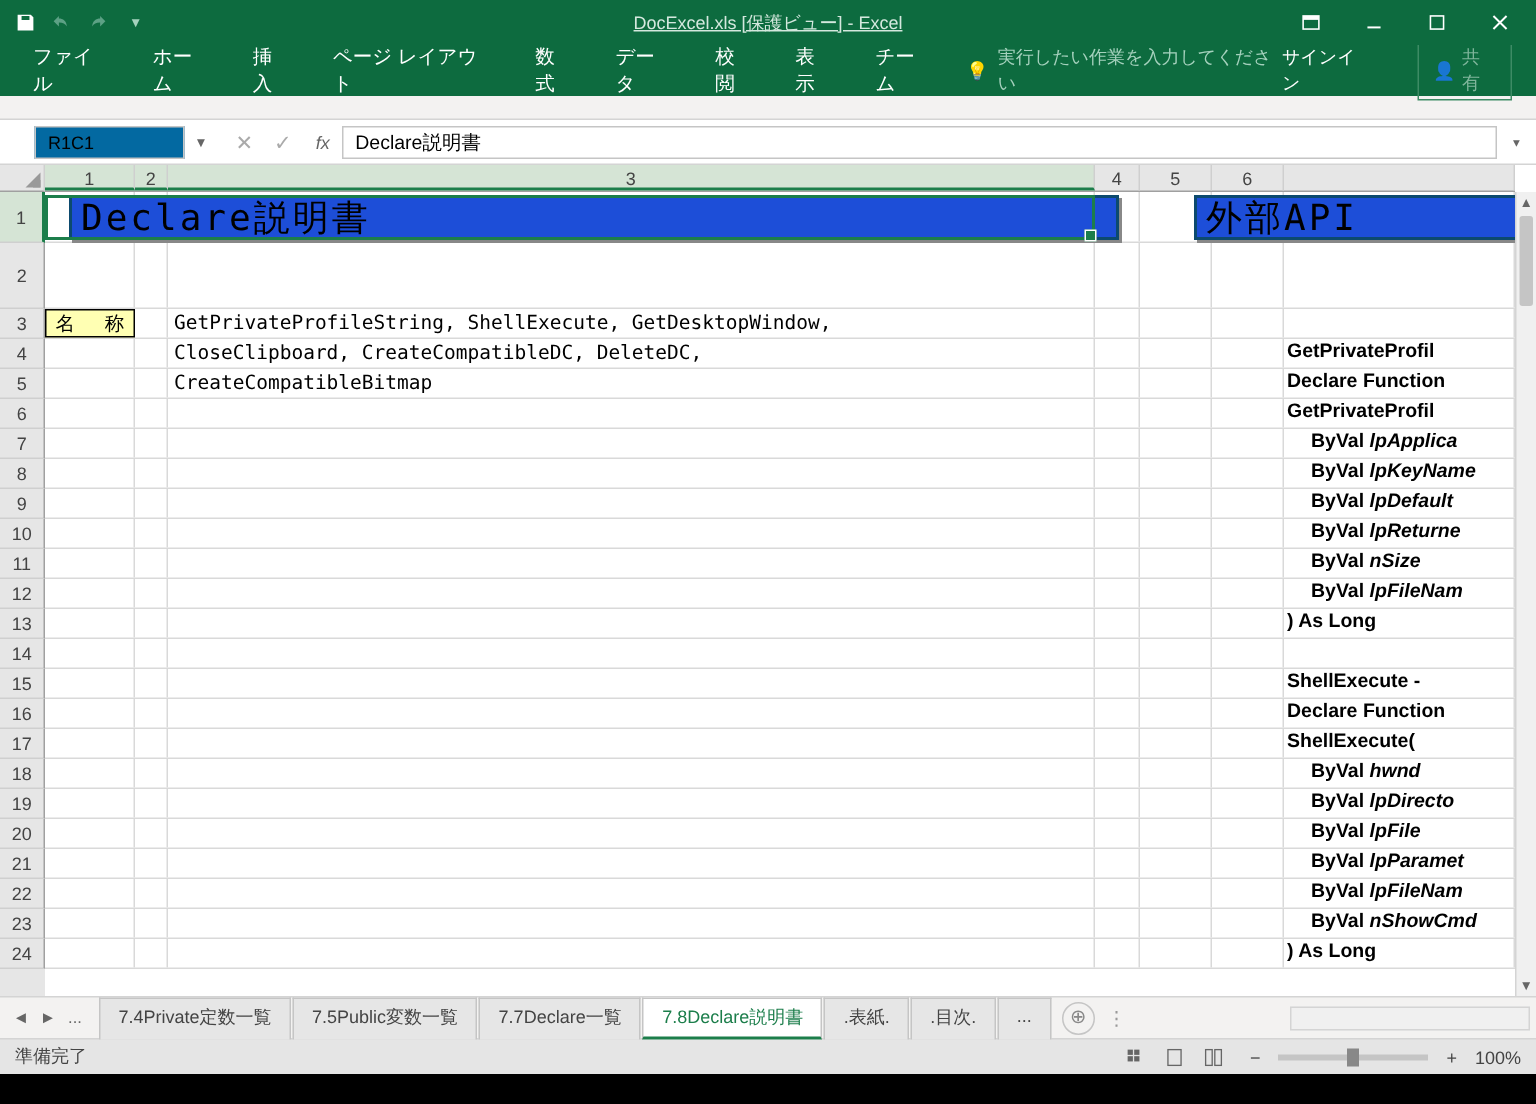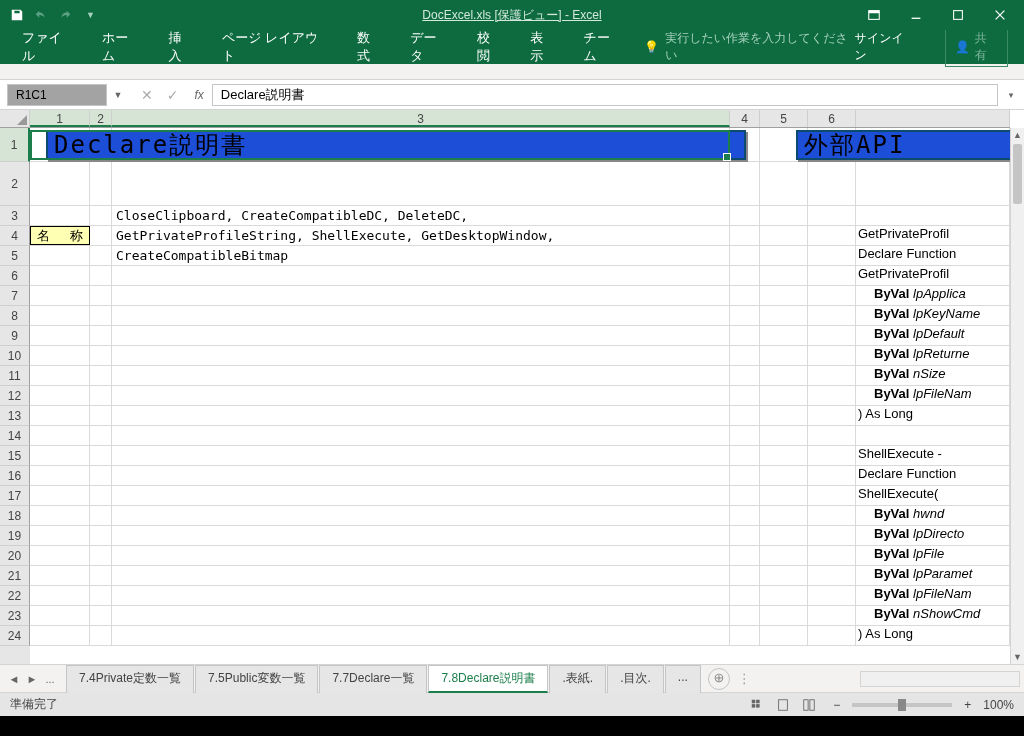--- a/index.html
+++ b/index.html
@@ -11,21 +11,21 @@
 .titlebar-right { margin-left: auto; display: flex; align-items: center; gap: 2px; padding-right: 4px; }
 .win-btn { width: 40px; height: 28px; display: flex; align-items: center; justify-content: center; color: #fff; }
 .ribbon-tabs { height: 34px; background: #0d6b3f; display: flex; align-items: center; padding-left: 8px; color: #fff; font-size: 13px; }
 .ribbon-tab { padding: 0 14px; height: 100%; display: flex; align-items: center; cursor: pointer; }
 .tell-me { display: flex; align-items: center; gap: 6px; margin-left: 8px; color: #a5d1bd; font-size: 12px; }
 .ribbon-right { margin-left: auto; display: flex; align-items: center; gap: 31px; padding-right: 16px; }
 .signin { font-size: 12px; color: #fff; }
 .share-btn { border: 1px solid #3d8b65; padding: 2px 10px; font-size: 12px; color: #7fb59b; display: flex; align-items: center; gap: 4px; }
 .toolbar-row { height: 16px; background: #f3f2f1; border-bottom: 1px solid #d4d4d4; }
 .formula-bar { height: 30px; background: #fff; border-bottom: 1px solid #d4d4d4; display: flex; align-items: center; }
-.name-box { width: 100px; height: 22px; border: 1px solid #c5c5c5; margin-left: 7px; padding-left: 8px; display: flex; align-items: center; font-size: 12px; background: #a3a3a3; }
+.name-box { width: 100px; height: 22px; border: 1px solid #c5c5c5; margin-left: 23px; padding-left: 8px; display: flex; align-items: center; font-size: 12px; background: #0369a1; }
 .name-dd { width: 14px; text-align: center; margin-left: 4px; color: #666; font-size: 9px; }
 .fbar-btns { display: flex; gap: 14px; padding: 0 16px; color: #aaa; font-size: 14px; }
 .fx { font-style: italic; color: #666; font-size: 12px; margin-right: 8px; }
 .formula-input { flex: 1; height: 22px; border: 1px solid #c5c5c5; padding-left: 8px; display: flex; align-items: center; font-size: 13px; }
 .fbar-dd { width: 14px; text-align: center; color: #666; font-size: 9px; margin: 0 6px; }
 .sheet-area { height: 554px; display: flex; position: relative; }
 .col-headers { position: absolute; top: 0; left: 0; right: 14px; height: 18px; background: #e6e6e6; border-bottom: 1px solid #a0a0a0; display: flex; z-index: 2; }
 .sel-all { width: 30px; height: 18px; border-right: 1px solid #cfcfcf; border-bottom: 1px solid #a0a0a0; background: #e6e6e6; position: relative; }
 .sel-all::after { content: ''; position: absolute; right: 2px; bottom: 2px; border: 5px solid transparent; border-right-color: #999; border-bottom-color: #999; }
 .col-h { border-right: 1px solid #cfcfcf; text-align: center; font-size: 12px; color: #444; line-height: 18px; }
@@ -45,21 +45,21 @@
 .c4 { width: 30px; }
 .c5 { width: 48px; }
 .c6 { width: 48px; }
 .c-rest { flex: 1; }
 .title-cell { background: #1d4ed8; border: 2px solid #0c4a6e; font-family: "MS Gothic", monospace; font-size: 24px; font-weight: normal; position: absolute; height: 30px; box-shadow: 2px 2px 0 #888; display: flex; align-items: center; padding-left: 6px; letter-spacing: 2px; margin-left: 16px; }
 .title-cell.main { left: 0; top: 2px; width: 700px; }
 .title-cell.api { left: 750px; top: 2px; width: 240px; }
 .sel-border { position: absolute; left: 0; top: 2px; width: 700px; height: 30px; border: 2px solid #1c7e4b; z-index: 3; pointer-events: none; }
 .sel-border::after { content: ''; position: absolute; right: -3px; bottom: -3px; width: 6px; height: 6px; background: #1c7e4b; border: 1px solid #fff; }
 .label-cell { background: #ffffb3; border: 1px solid #000; text-align: center; justify-content: center; font-family: "MS Gothic", monospace; letter-spacing: 6px; padding-left: 6px; }
-.api-block { position: absolute; left: 828px; top: 96px; font-family: "MS Gothic", monospace; font-size: 13px; line-height: 20px; font-weight: normal; }
+.api-block { position: absolute; left: 828px; top: 96px; font-family: "MS Gothic", monospace; font-size: 13px; line-height: 20px; font-weight: bold; }
 .api-block .line { height: 20px; white-space: nowrap; }
 .api-block .indent { padding-left: 16px; }
 .vscroll { position: absolute; right: 0; top: 18px; bottom: 0; width: 14px; background: #f0f0f0; border-left: 1px solid #d4d4d4; }
 .vscroll-btn { height: 14px; text-align: center; font-size: 9px; color: #666; line-height: 14px; }
 .vscroll-thumb { position: absolute; left: 2px; right: 2px; top: 16px; height: 60px; background: #c5c5c5; border-radius: 2px; }
 .sheet-tabs { height: 28px; background: #f3f2f1; border-top: 1px solid #d4d4d4; display: flex; align-items: center; padding-left: 6px; }
 .tab-nav { display: flex; gap: 2px; margin-right: 8px; color: #666; font-size: 11px; }
 .tab-nav span { width: 16px; text-align: center; }
 .sheet-tab { padding: 4px 12px; font-size: 12px; border: 1px solid #c5c5c5; border-bottom: none; background: #e6e6e6; margin-right: 1px; color: #444; }
 .sheet-tab.active { background: #fff; border-bottom: 2px solid #1c7e4b; color: #1c7e4b; }
@@ -212,32 +212,32 @@
     <div class="cell-row empty-gap">
         <div class="cell c1"></div>
         <div class="cell c2"></div>
         <div class="cell c3"></div>
         <div class="cell c4"></div>
         <div class="cell c5"></div>
         <div class="cell c6"></div>
         <div class="cell c-rest"></div>
       </div>
     <div class="cell-row">
-        <div class="cell c1"></div>
+        <div class="cell c1 label-cell">名 称</div>
         <div class="cell c2"></div>
-        <div class="cell c3">CloseClipboard, CreateCompatibleDC, DeleteDC,</div>
+        <div class="cell c3">GetPrivateProfileString, ShellExecute, GetDesktopWindow,</div>
         <div class="cell c4"></div>
         <div class="cell c5"></div>
         <div class="cell c6"></div>
         <div class="cell c-rest"></div>
       </div>
     <div class="cell-row">
-        <div class="cell c1 label-cell">名 称</div>
+        <div class="cell c1"></div>
         <div class="cell c2"></div>
-        <div class="cell c3">GetPrivateProfileString, ShellExecute, GetDesktopWindow,</div>
+        <div class="cell c3">CloseClipboard, CreateCompatibleDC, DeleteDC,</div>
         <div class="cell c4"></div>
         <div class="cell c5"></div>
         <div class="cell c6"></div>
         <div class="cell c-rest"></div>
       </div>
     <div class="cell-row">
         <div class="cell c1"></div>
         <div class="cell c2"></div>
         <div class="cell c3">CreateCompatibleBitmap</div>
         <div class="cell c4"></div>

